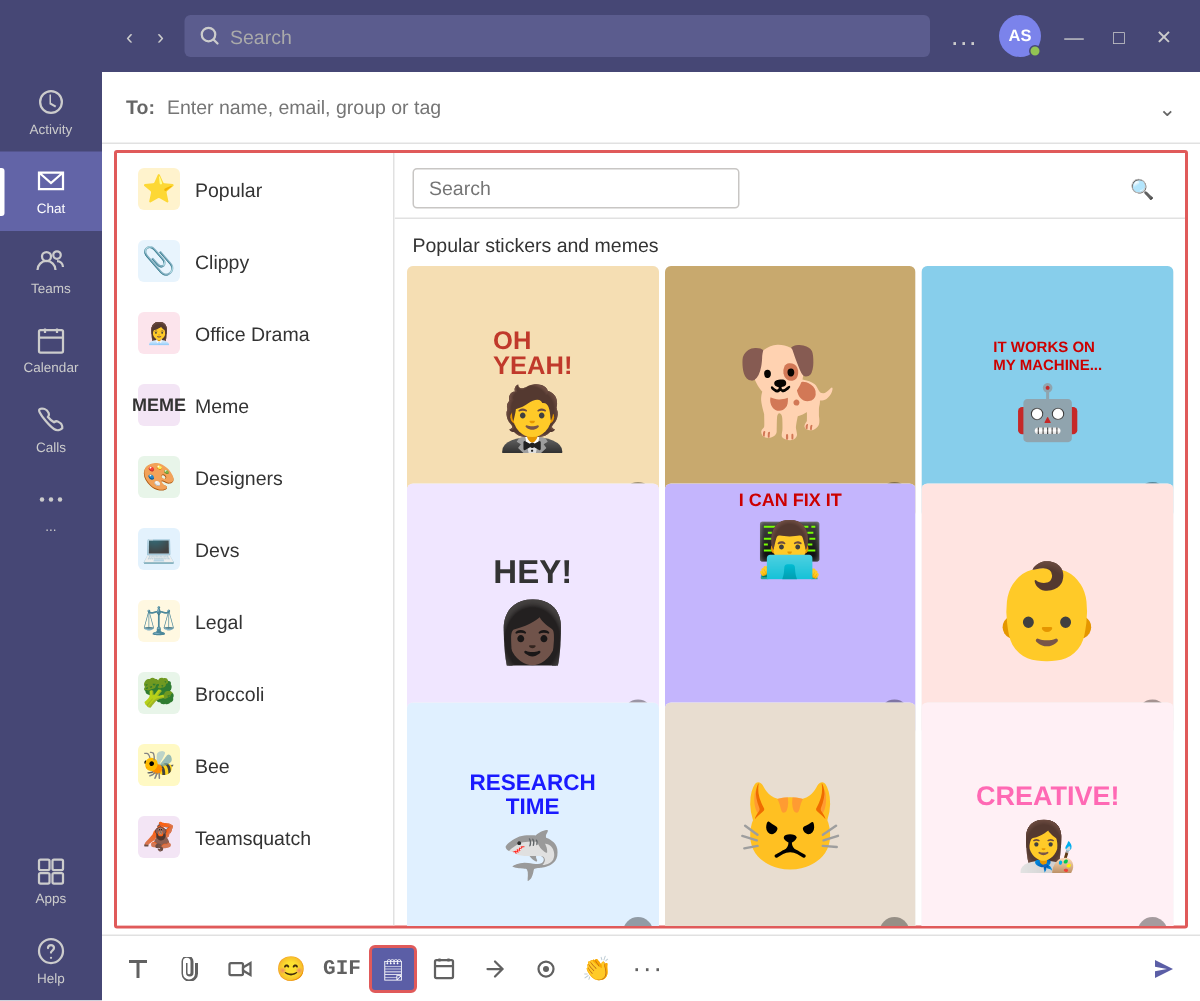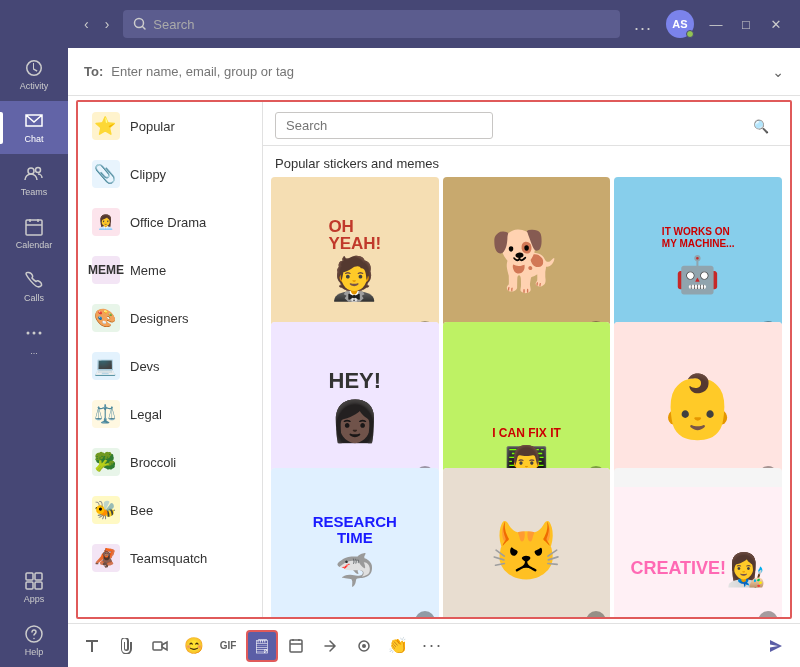--- a/index.html
+++ b/index.html
@@ -300,33 +300,33 @@
     
     .doge { background: #c8a96e; display: flex; align-items: center; justify-content: center; height: 100%; }
 
     
     .itworks { background: #87ceeb; display: flex; flex-direction: column; align-items: center; justify-content: center; height: 100%; padding: 4px; }
 
     
     .hey { background: #f0e6ff; display: flex; flex-direction: column; align-items: center; justify-content: center; height: 100%; padding: 4px; }
 
     
-    .ican { background: #bef264; display: flex; flex-direction: column; align-items: center; justify-content: flex-end; height: 100%; padding: 4px; }
+    .ican { background: #c4b5fd; display: flex; flex-direction: column; align-items: center; justify-content: flex-start; height: 100%; padding: 4px; }
 
     
     .baby { background: #ffe4e1; display: flex; align-items: center; justify-content: center; height: 100%; }
 
     
     .research { background: #e0f0ff; display: flex; flex-direction: column; align-items: center; justify-content: center; height: 100%; padding: 4px; }
 
     
     .grumpy { background: #e8ddd0; display: flex; align-items: center; justify-content: center; height: 100%; }
 
     
-    .creative { background: #fff0f5; display: flex; flex-direction: row; align-items: center; justify-content: center; height: 100%; padding: 4px; margin-top: 19px; }
+    .creative { background: #fff0f5; display: flex; flex-direction: column; align-items: center; justify-content: center; height: 100%; padding: 4px; }
 
     .window-controls { display: flex; gap: 2px; }
     .win-btn { width: 28px; height: 28px; border: none; background: none; cursor: pointer; color: #ccc; font-size: 13px; display: flex; align-items: center; justify-content: center; }
   </style>
 </head>
 <body>
 
 <div class="sidebar">
 
   <div class="sidebar-icon" style="margin-top: 48px;">
@@ -575,21 +575,21 @@
         <path d="M12 4v7a4 4 0 01-8 0V3a2.5 2.5 0 015 0v7.5a1 1 0 01-2 0V4H6v6.5a2.5 2.5 0 005 0V3a4 4 0 00-8 0v8a5.5 5.5 0 0011 0V4h-2z" fill="currentColor"></path>
       </svg>
     </button>
     <button class="toolbar-btn" title="Meet now">
       <svg width="16" height="16" viewBox="0 0 16 16">
         <rect x="1" y="4" width="9" height="8" rx="1" stroke="currentColor" stroke-width="1.5" fill="none"></rect>
         <path d="M10 7l5-3v8l-5-3V7z" stroke="currentColor" stroke-width="1.5" fill="none"></path>
       </svg>
     </button>
     <button class="toolbar-btn" title="Emoji">😊</button>
-    <button class="toolbar-btn" title="GIF" style="font-size:10px;font-weight:bold;color:#616161;">GIF</button>
+    <button class="toolbar-btn" title="GIF" style="font-size:14px;font-weight:bold;color:#616161;font-family:Liberation Mono, monospace;">GIF</button>
     <button class="toolbar-btn active" title="Sticker" style="font-size:14px;">🗒</button>
     <button class="toolbar-btn" title="Schedule delivery">
       <svg width="16" height="16" viewBox="0 0 16 16">
         <rect x="2" y="2" width="12" height="12" rx="1" stroke="currentColor" stroke-width="1.5" fill="none"></rect>
         <path d="M2 6h12M5 1v2M11 1v2" stroke="currentColor" stroke-width="1.5"></path>
       </svg>
     </button>
     <button class="toolbar-btn">
       <svg width="16" height="16" viewBox="0 0 16 16">
         <path d="M8 3l5 5-5 5M3 8h10" stroke="currentColor" stroke-width="1.5" fill="none" stroke-linecap="round"></path>

